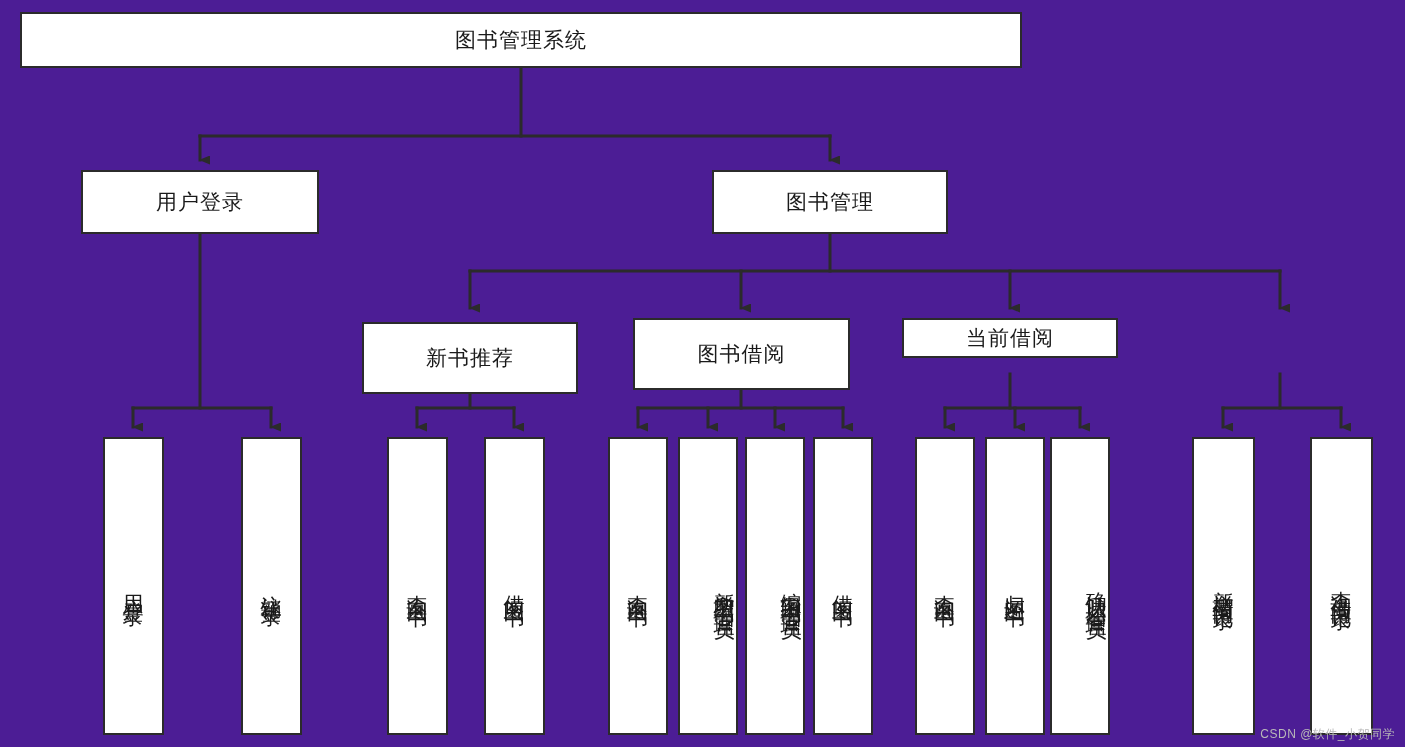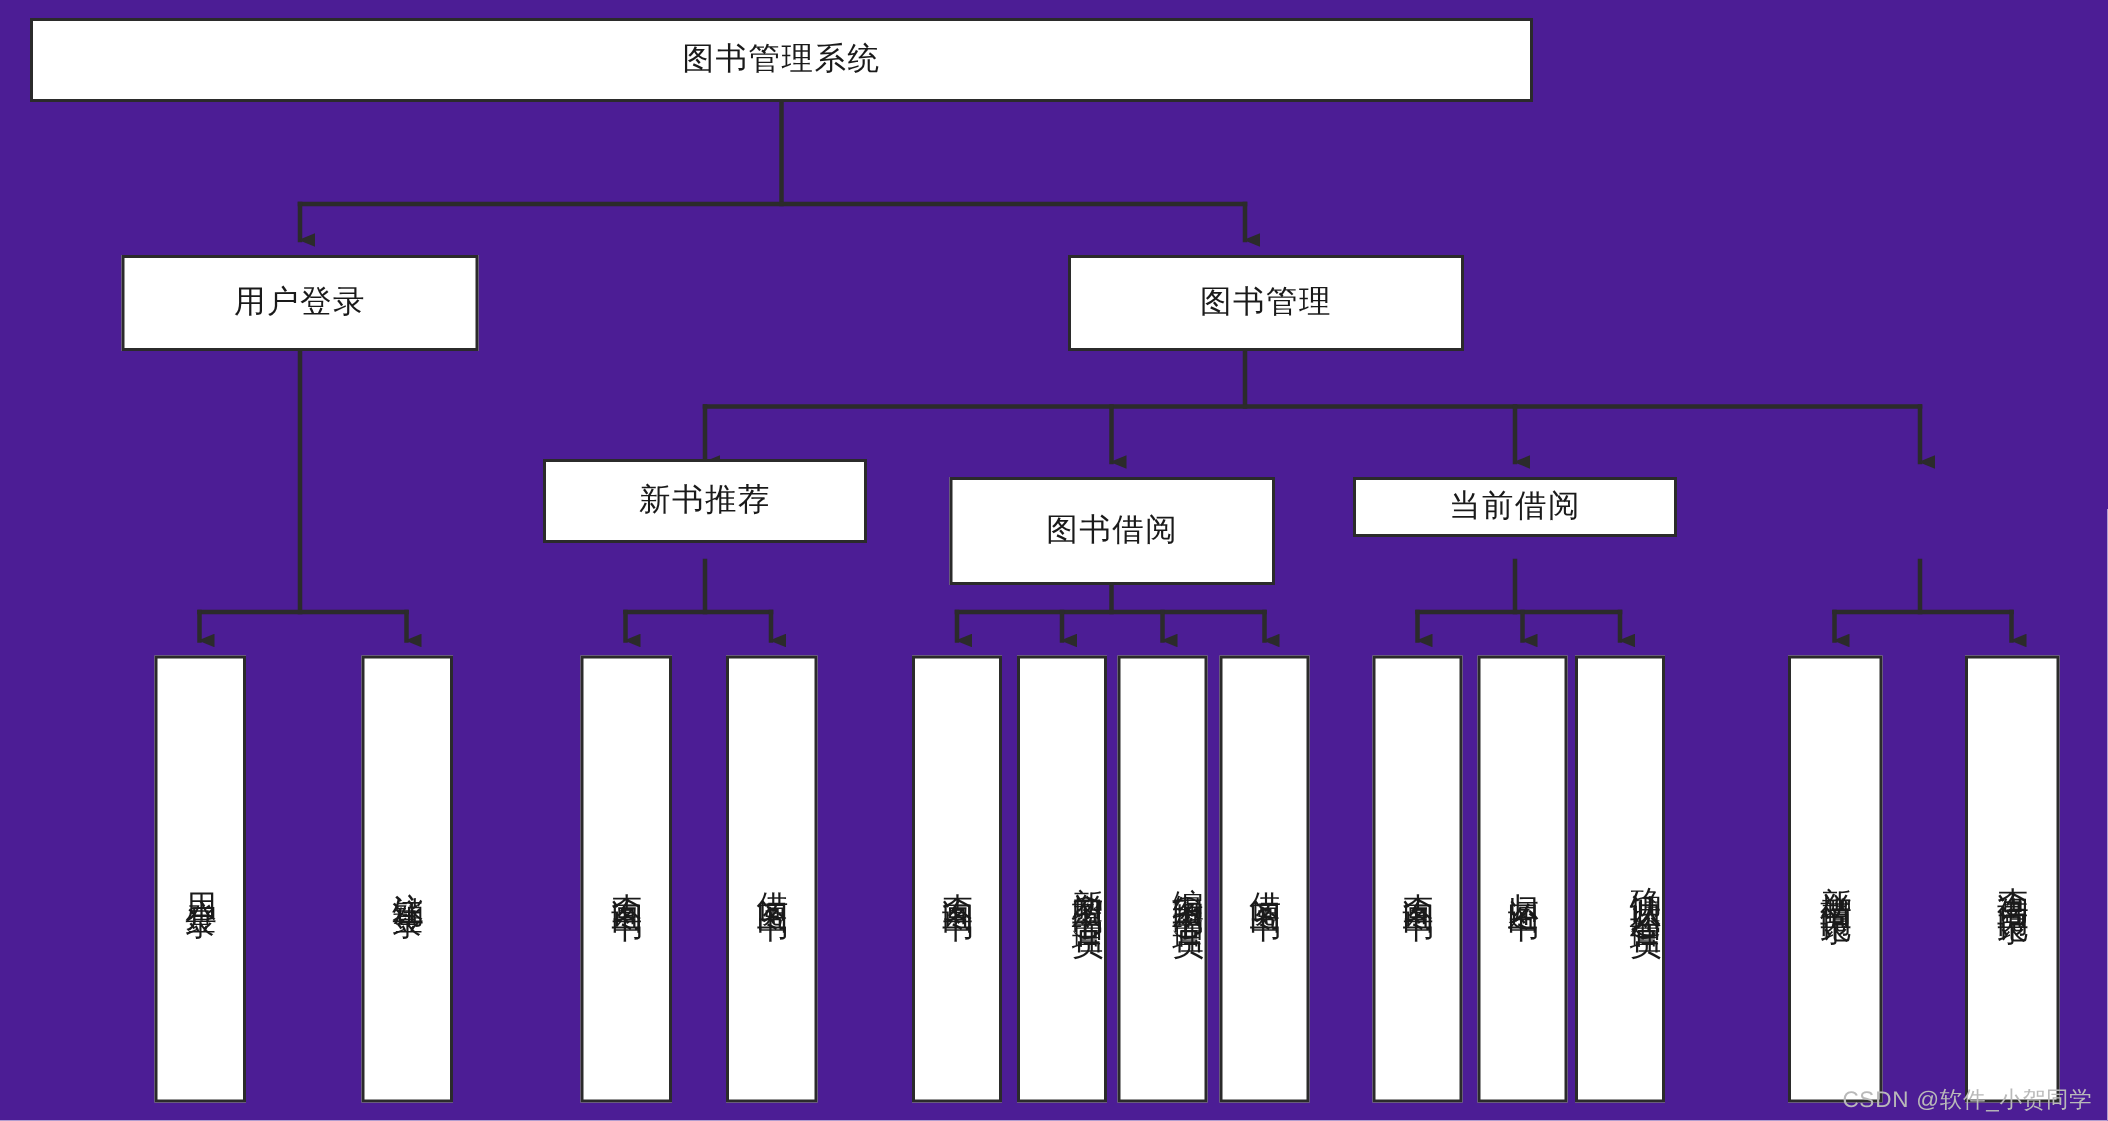--- a/index.html
+++ b/index.html
@@ -50,21 +50,21 @@
     padding-top: 14px;
   }
   .node-v.v-center {
     align-items: center;
     padding-top: 0;
   }
   .watermark {
     position: absolute;
     right: 10px;
     bottom: 4px;
-    font-size: 15px;
+    font-size: 12px;
     color: #b9b9b9;
     white-space: nowrap;
     pointer-events: none;
     letter-spacing: 0.5px;
   }
 </style>
 </head>
 <body>
 
 <div id="diagram-root">
@@ -128,23 +128,23 @@
       <path d="M1223,408 L1341,408"></path>
       <path d="M1223,408 L1223,427" marker-end="url(#arrowhead)"></path>
       <path d="M1341,408 L1341,427" marker-end="url(#arrowhead)"></path>
     </g>
   </svg>
 
   <div class="node-box node-h" style="left:20px; top:12px; width:1002px; height:56px;">图书管理系统</div>
 
   <div class="node-box node-h" style="left:81px; top:170px; width:238px; height:64px;">用户登录</div>
 
-  <div class="node-box node-h" style="left:712px; top:170px; width:264px; height:64px;">图书管理</div>
+  <div class="node-box node-h" style="left:712px; top:170px; width:236px; height:64px;">图书管理</div>
 
-  <div class="node-box node-h" style="left:362px; top:306px; width:216px; height:56px;">新书推荐</div>
+  <div class="node-box node-h" style="left:362px; top:322px; width:216px; height:72px;">新书推荐</div>
 
   <div class="node-box node-h" style="left:633px; top:318px; width:217px; height:72px;">图书借阅</div>
 
   <div class="node-box node-h" style="left:902px; top:318px; width:216px; height:40px;">当前借阅</div>
 
 
   <div class="node-box node-v v-center" style="left:103px; top:437px; width:61px; height:298px;">用户登录</div>
 
   <div class="node-box node-v v-center" style="left:241px; top:437px; width:61px; height:298px;">注销登录</div>
 

